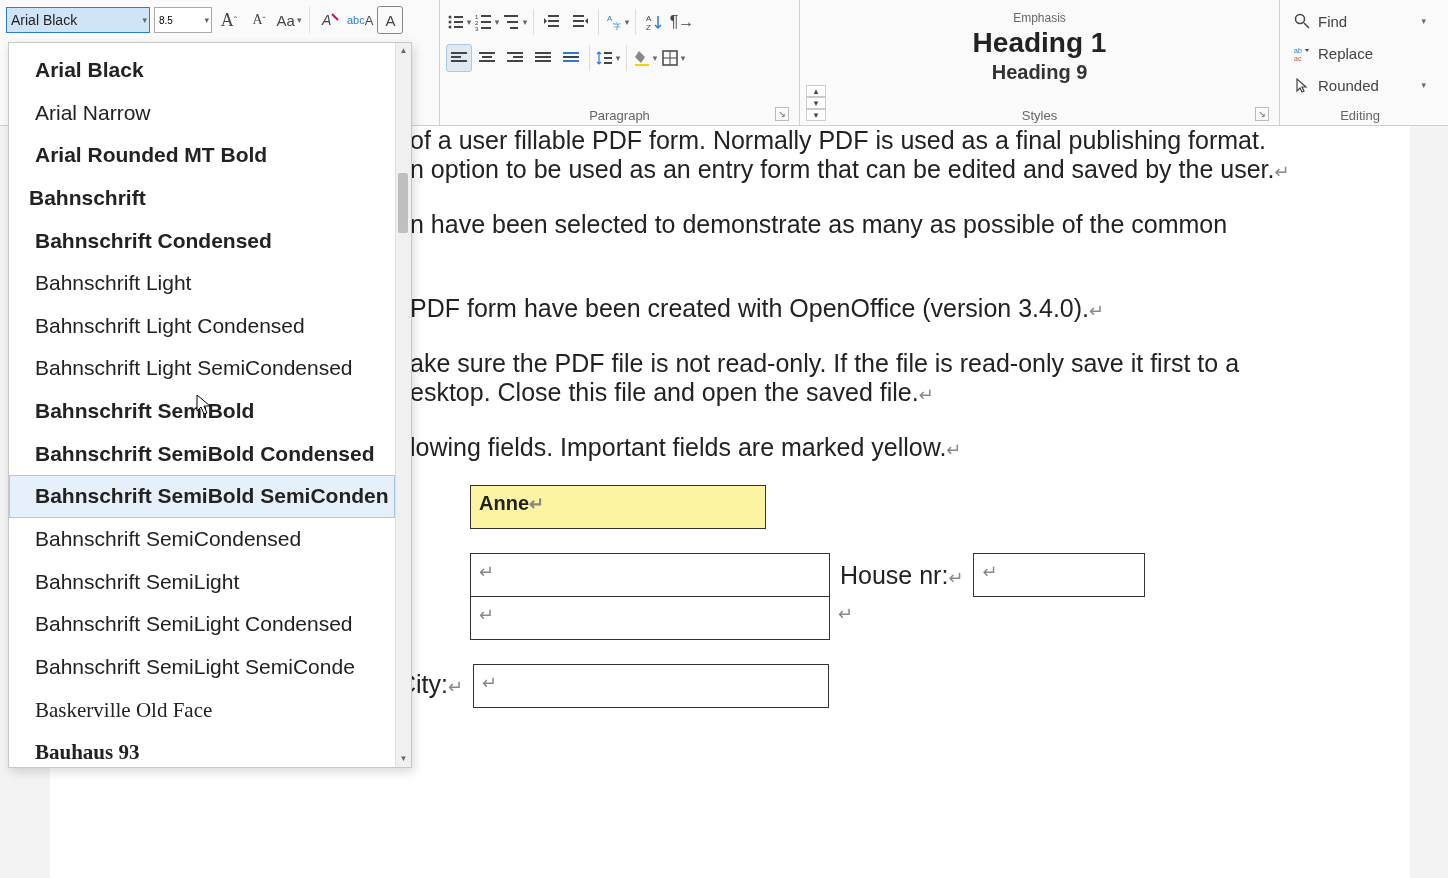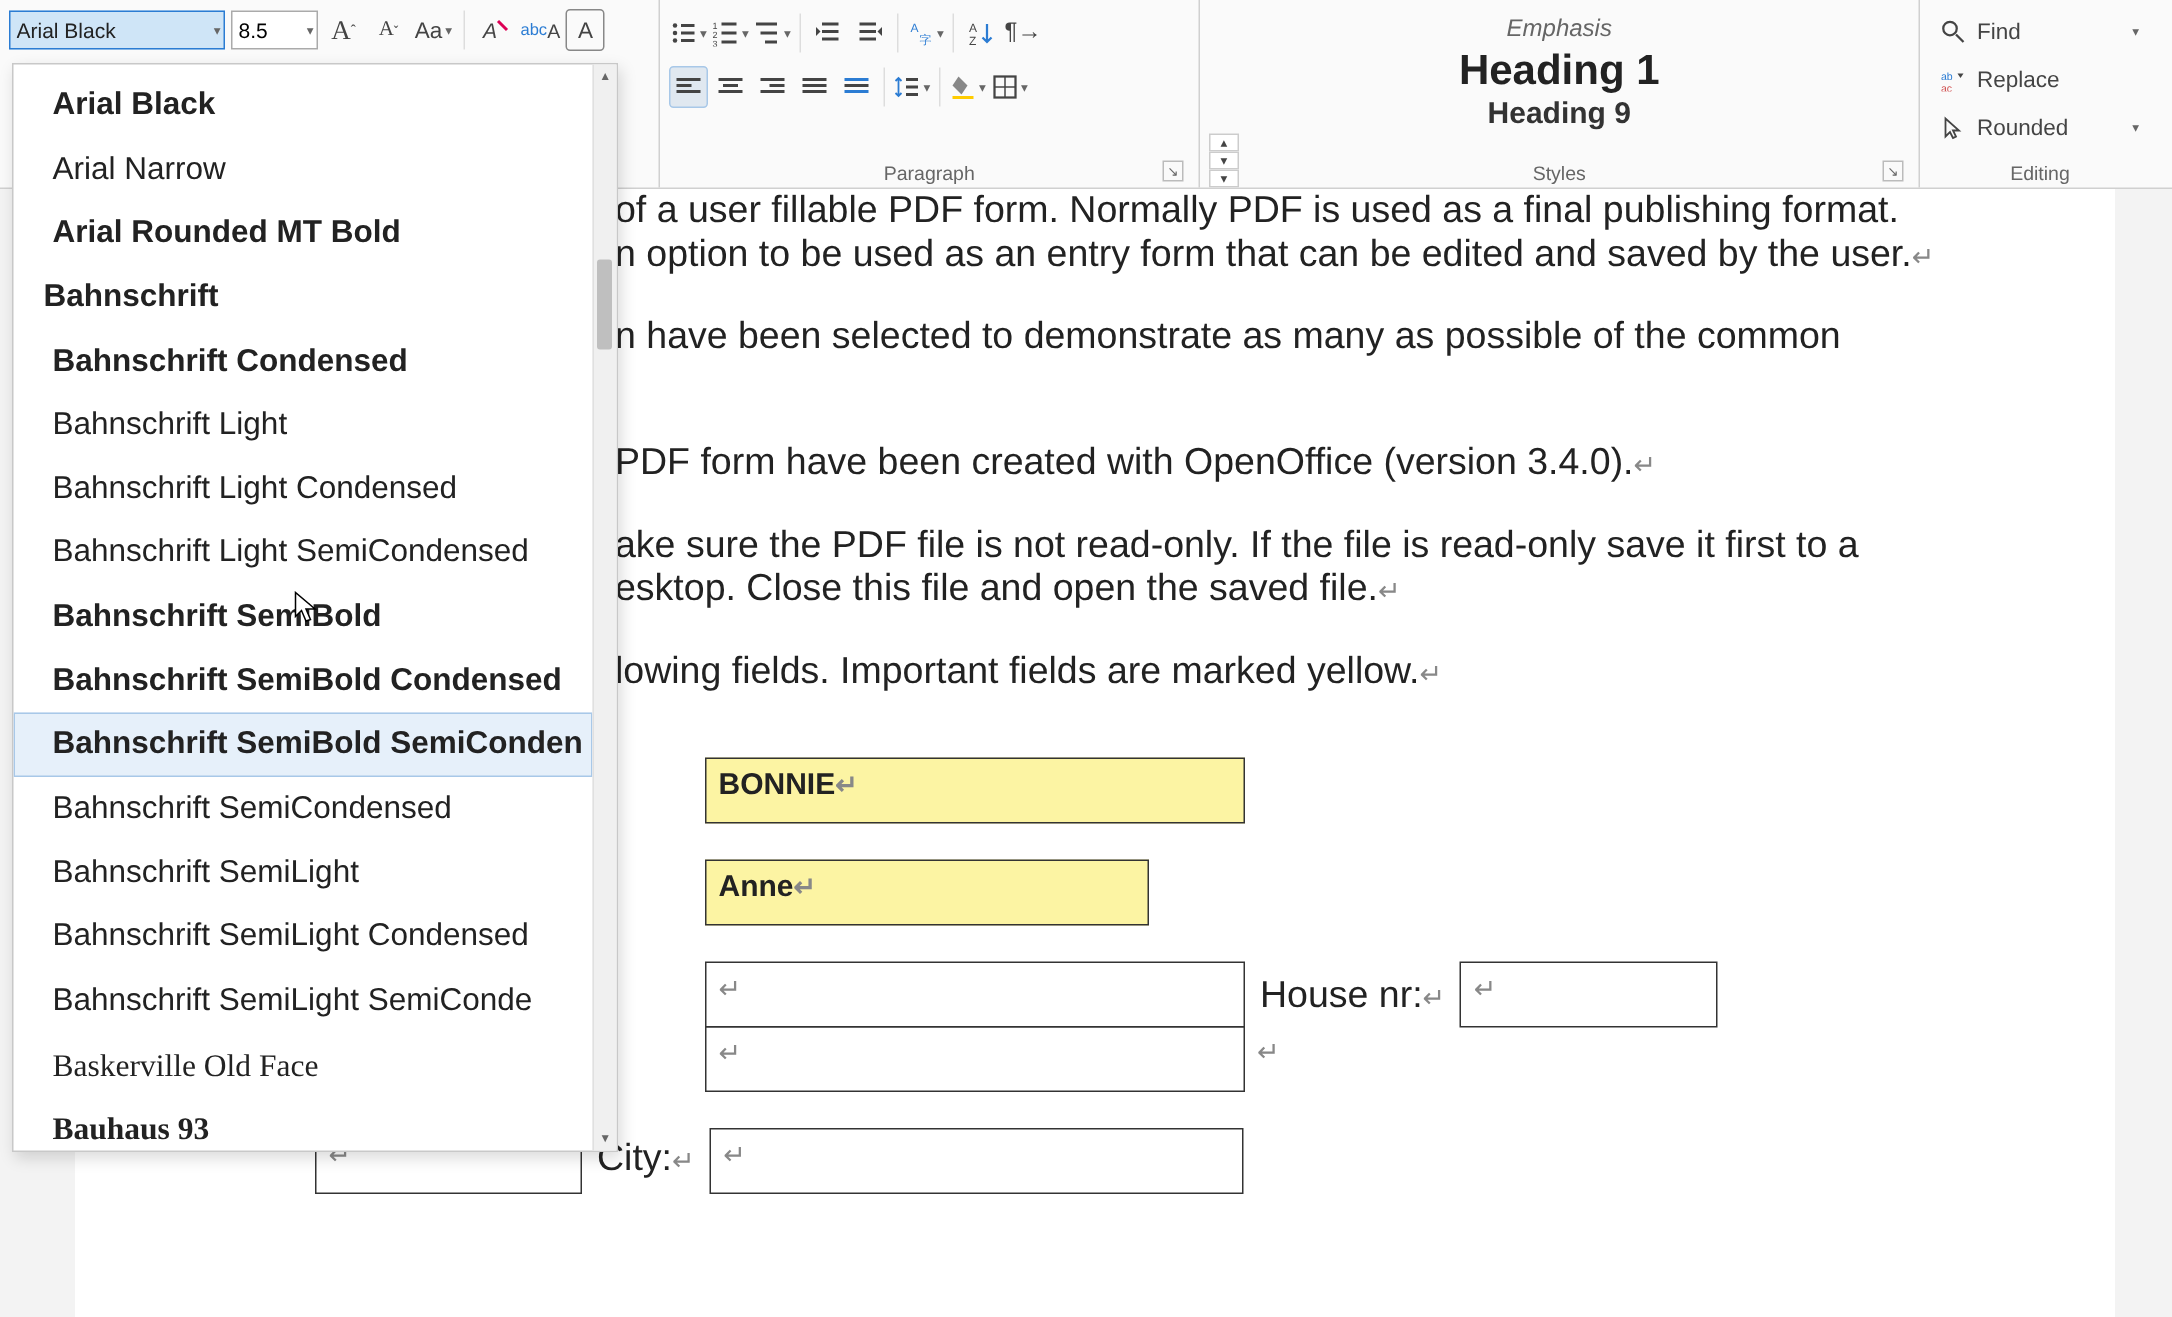--- a/index.html
+++ b/index.html
@@ -78,21 +78,21 @@
   .font-size-box {
     width: 58px; height: 26px;
     border: 1px solid #aaa;
     background: #fff;
     display: flex; align-items: center;
     position: relative;
   }
   .font-size-box input {
     border: none; background: transparent; outline: none;
     width: 100%; height: 100%; padding: 0 14px 0 4px;
-    font-size: 14px;
+    font-size: 10px;
   }
   .ibtn {
     min-width: 26px; height: 28px;
     display: inline-flex; align-items: center; justify-content: center;
     cursor: pointer;
     color: #444;
     border-radius: 3px;
     position: relative;
   }
   .ibtn.box { border: 1px solid #888; }
@@ -112,21 +112,21 @@
   
   .styles-group { width: 480px; }
   .styles-body { display: flex; align-items: stretch; height: 86px; gap: 0; padding-top: 6px; }
   .style-item {
     flex: 1;
     display: flex; align-items: center; justify-content: center;
     border: 1px solid transparent;
     cursor: pointer;
     font-size: 22px;
   }
-  .style-item.emphasis { font-style: italic; color: #666; font-size: 16px; }
+  .style-item.emphasis { color: #666; font-size: 12px; }
   .style-item.h1 { font-weight: 700; color: #222; font-size: 28px; }
   .style-item.h2 { font-weight: 600; color: #333; font-size: 20px; }
   .styles-spin {
     width: 20px; display: flex; flex-direction: column;
   }
   .styles-spin div {
     flex: 1; border: 1px solid #ccc; font-size: 9px;
     display: flex; align-items: center; justify-content: center;
     cursor: pointer; background: #fff;
   }
@@ -476,24 +476,20 @@
 <div class="doc-wrap">
   <div class="page">
     <p><span>of a user fillable PDF form. Normally PDF is used as a final publishing format.</span></p>
     <p><span>n option to be used as an entry form that can be edited and saved by the user.</span><span class="para-mark">↵</span></p>
     <p class="gap"><span>n have been selected to demonstrate as many as possible of the common</span></p>
     <p class="gap" style="margin-top:56px;"><span>PDF form have been created with OpenOffice (version 3.4.0).</span><span class="para-mark">↵</span></p>
     <p class="gap"><span>ake sure the PDF file is not read-only. If the file is read-only save it first to a</span></p>
     <p><span>esktop. Close this file and open the saved file.</span><span class="para-mark">↵</span></p>
     <p class="gap"><span>lowing fields. Important fields are marked yellow.</span><span class="para-mark">↵</span></p>
 
-    <div class="form-row" style="margin-top:44px;">
-      <div class="form-label"></div>
-      <div class="field given yellow"><span>BONNIE</span><span class="para-mark">↵</span></div>
-    </div>
 
     <div class="form-row">
       <div class="form-label"></div>
       <div class="field family yellow"><span>Anne</span><span class="para-mark">↵</span></div>
     </div>
 
     <div class="form-row">
       <div class="form-label"></div>
       <div style="display:flex;flex-direction:column;">
         <div class="field addr1"><span class="para-mark">↵</span></div>

